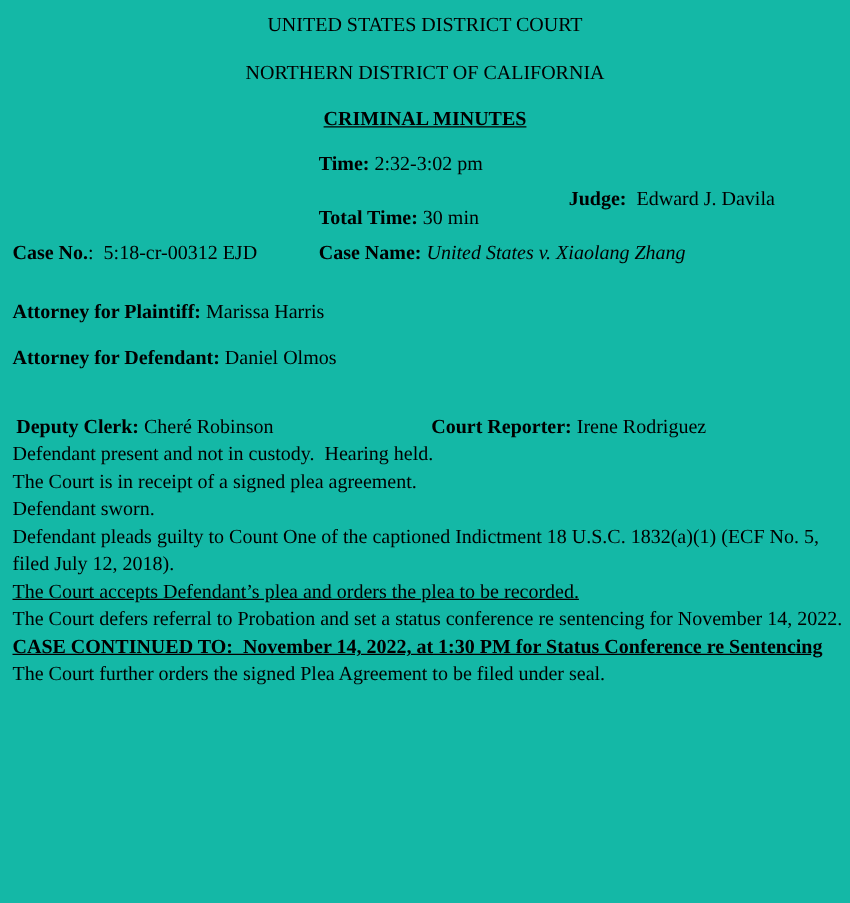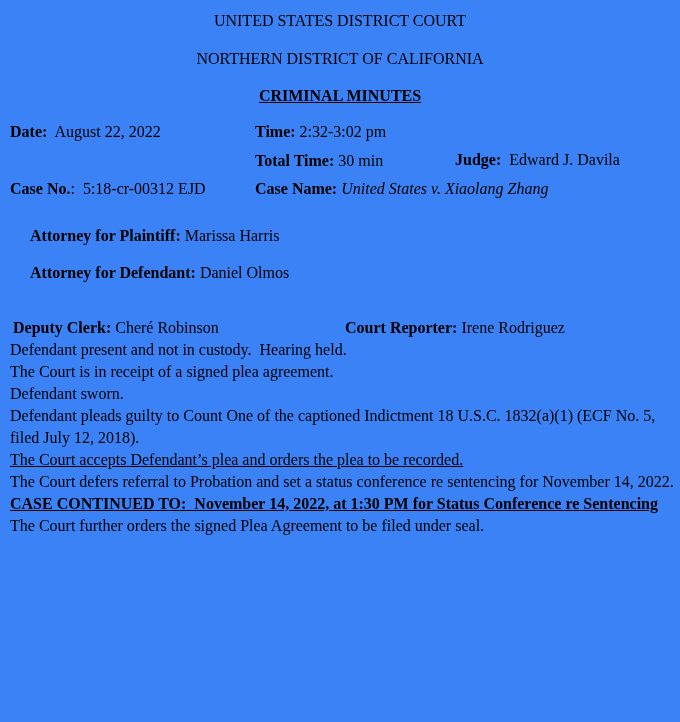--- a/index.html
+++ b/index.html
@@ -1,50 +1,50 @@
 <!DOCTYPE html>
 <html><head>
 <meta charset="utf-8">
 <style>
   html, body { margin: 0; padding: 0; background: #ffffff; }
   .doc {
     position: relative;
     width: 680px;
     height: 722px;
-    background: #3b82f6;
+    background: #14b8a6;
     color: #000000;
     font-family: "Liberation Serif", "DejaVu Serif", serif;
     font-size: 16px;
     line-height: 22px;
     overflow: hidden;
   }
   .doc * { box-sizing: border-box; }
   .bind { white-space: pre-wrap; }
   .center { text-align: center; }
   .bold { font-weight: bold; }
   .italic { font-style: italic; }
   .underline { text-decoration: underline; }
 
   .t-court    { margin-top: 10px; }
   .t-district { margin-top: 16px; }
   .t-doctitle { margin-top: 15px; }
 
   .info-row { position: relative; height: 22px; }
   .row-date      { margin-top: 14px; }
-  .row-totaltime { margin-top: 7px; }
+  .row-totaltime { margin-top: 21px; }
   .row-case      { margin-top: 6px; }
   .row-clerk     { margin-top: 33px; text-align: right; }
 
   .col-a  { position: absolute; left: 10px;  white-space: pre-wrap; }
   .col-b  { position: absolute; left: 255px; white-space: pre-wrap; }
   .col-c  { position: absolute; left: 455px; white-space: pre-wrap; margin-top: 28px; }
   .col-a2 { position: absolute; left: 13px;  white-space: pre-wrap; }
   .col-b2 { position: absolute; left: 345px; white-space: pre-wrap; }
 
-  .line { padding-left: 10px; padding-right: 22px; white-space: pre-wrap; margin-left: 20px; }
+  .line { padding-left: 10px; padding-right: 22px; white-space: pre-wrap; }
   .atty1 { margin-top: 25px; }
   .atty2 { margin-top: 15px; }
 
   .h-proceedings { margin-top: 32px; }
 
   p.body-par { margin: 0; padding-left: 10px; padding-right: 6px; white-space: pre-wrap; }
   .mt18 { margin-top: 18px; }
   .mt16 { margin-top: 16px; }
   .mt15 { margin-top: 15px; }
   .mt13 { margin-top: 13px; text-decoration: underline; }
@@ -54,21 +54,20 @@
 
 <div class="doc">
 
   <div class="center t-court bind">UNITED STATES DISTRICT COURT</div>
   <div class="center t-district bind">NORTHERN DISTRICT OF CALIFORNIA</div>
   <div class="center t-doctitle">
     <span class="bold underline bind">CRIMINAL MINUTES</span>
   </div>
 
   <div class="info-row row-date">
-    <span class="col-a"><span class="bold bind">Date:</span><span class="bind">  August 22, 2022</span></span>
     <span class="col-b"><span class="bold bind">Time:</span><span class="bind"> 2:32-3:02 pm</span></span>
     <span class="col-c"><span class="bold bind">Judge:</span><span class="bind">  Edward J. Davila</span></span>
   </div>
 
   <div class="info-row row-totaltime">
     <span class="col-b"><span class="bold bind">Total Time:</span><span class="bind"> 30 min</span></span>
   </div>
 
   <div class="info-row row-case">
     <span class="col-a"><span class="bold bind">Case No.</span><span class="bind">:</span><span class="bind">  5:18-cr-00312 EJD</span></span>

